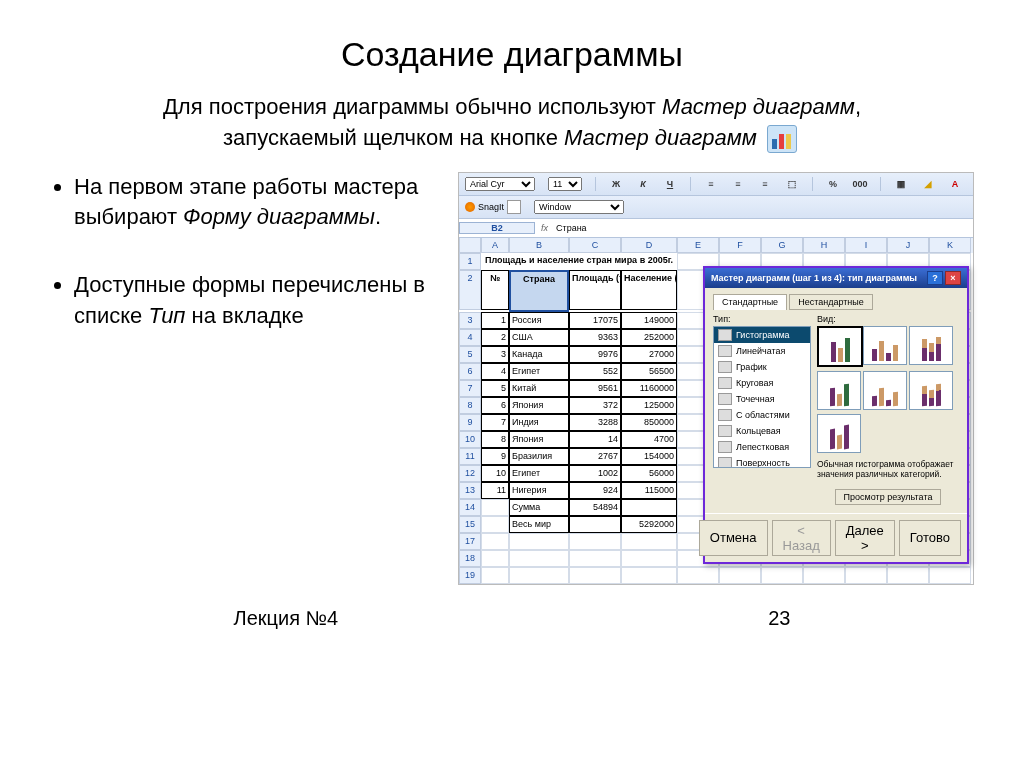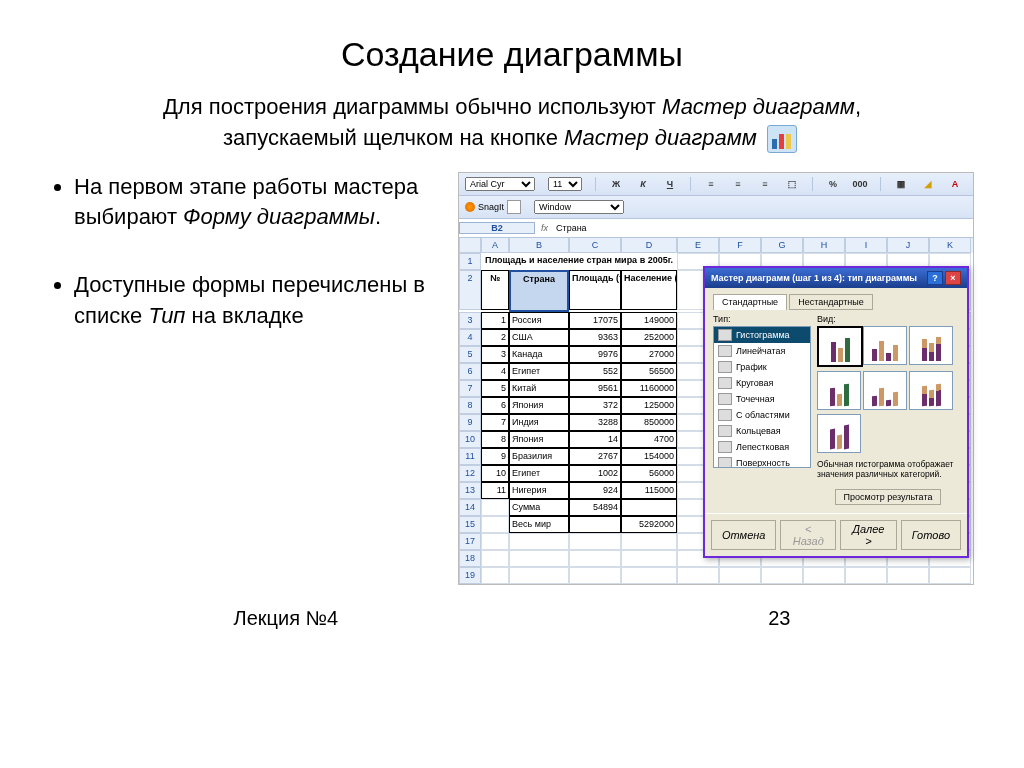--- a/index.html
+++ b/index.html
@@ -65,21 +65,21 @@
   .type-list .ic { width:12px; height:10px; display:inline-block; background:#ddd; border:1px solid #999; position:relative;}
   .samples { flex:1; }
   .sample-grid { display:grid; grid-template-columns:repeat(3,42px); gap:4px; margin-bottom:6px;}
   .sample { width:42px; height:34px; border:1px solid #7f9db9; background:#fff; position:relative; display:flex; align-items:flex-end; justify-content:center; gap:2px; padding-bottom:3px;}
   .sample.sel { border:2px solid #000;}
   .sample span { width:5px; display:inline-block;}
   .desc { font-size:8.5px; margin-top:6px; line-height:1.2; color:#000;}
   .preview-btn { margin-top:10px; text-align:center;}
   .preview-btn button { font-size:9px; padding:2px 8px; background:#ece9d8; border:1px solid #aca899;}
   .wiz-foot { display:flex; justify-content:flex-end; gap:4px; padding:6px; border-top:1px solid #fff;}
-  .wiz-foot button { font-size:11px; padding:2px 10px; background:#ece9d8; border:1px solid #aca899;font-style:italic;}
+  .wiz-foot button { font-size:13px; padding:2px 10px; background:#ece9d8; border:1px solid #aca899;}
   .wiz-foot button:disabled { color:#999;}
   .footer { position:absolute; bottom:24px; left:0; width:1024px; display:flex; justify-content:center; gap:430px; font-size:20px;}
   .lbl { font-size:9px; margin-bottom:2px;}
 </style>
 </head>
 <body>
 
 <div class="slide">
   <div class="title">Создание диаграммы</div>
 

